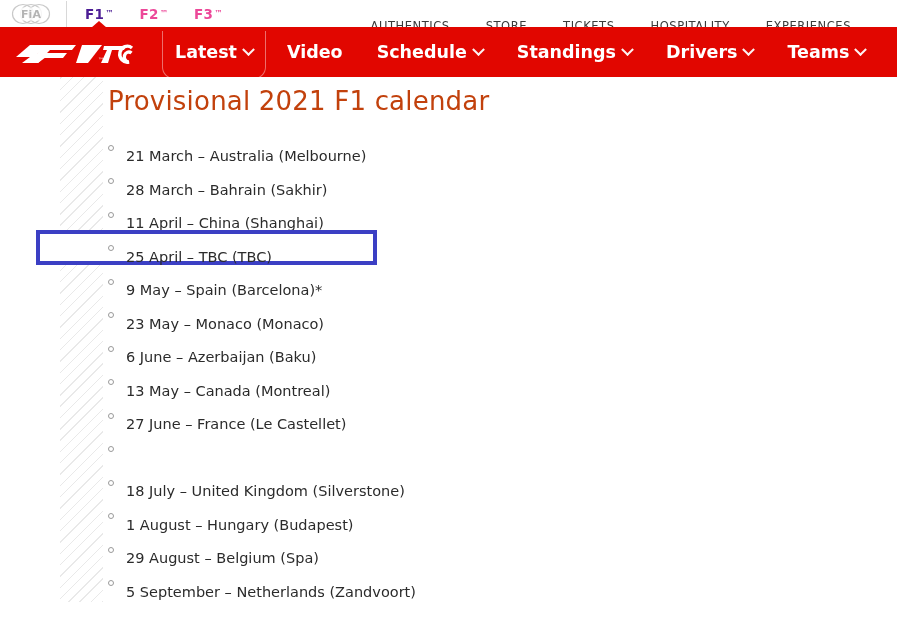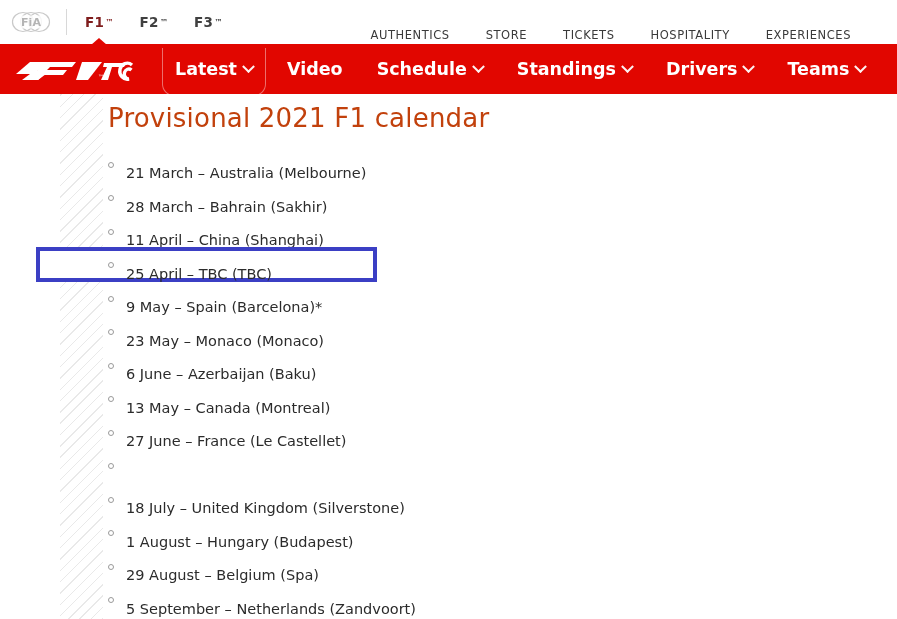--- a/index.html
+++ b/index.html
@@ -8,21 +8,21 @@
     width: 897px;
     height: 619px;
     overflow: hidden;
     background: #ffffff;
     font-family: "DejaVu Sans", "Liberation Sans", sans-serif;
   }
 
   
   .topbar {
     position: relative;
-    height: 44px;
+    height: 27px;
     background: #ffffff;
     display: flex;
     align-items: center;
     padding: 0 12px 0 10px;
   }
 
   .fia-logo {
     width: 42px;
     height: 26px;
     display: flex;
@@ -43,35 +43,35 @@
   .series-tabs {
     display: flex;
     align-items: center;
     gap: 26px;
     height: 100%;
   }
   .series-tab {
     position: relative;
     font-size: 13.5px;
     font-weight: bold;
-    color: #404040;
+    color: #ec4899;
     letter-spacing: 0.3px;
     height: 100%;
     display: flex;
     align-items: center;
     cursor: pointer;
     user-select: none;
   }
   .series-tab .tm {
     font-size: 8px;
     vertical-align: super;
     font-weight: bold;
     margin-left: 1px;
   }
-  .series-tab.active { color: #7f1d1d; }
+  .series-tab.active { color: #4c1d95; }
   .series-tab.active .caret-up {
     position: absolute;
     left: 50%;
     transform: translateX(-50%);
     bottom: -1px;
     width: 0; height: 0;
     border-left: 8px solid transparent;
     border-right: 8px solid transparent;
     border-bottom: 7px solid #e10600;
   }

